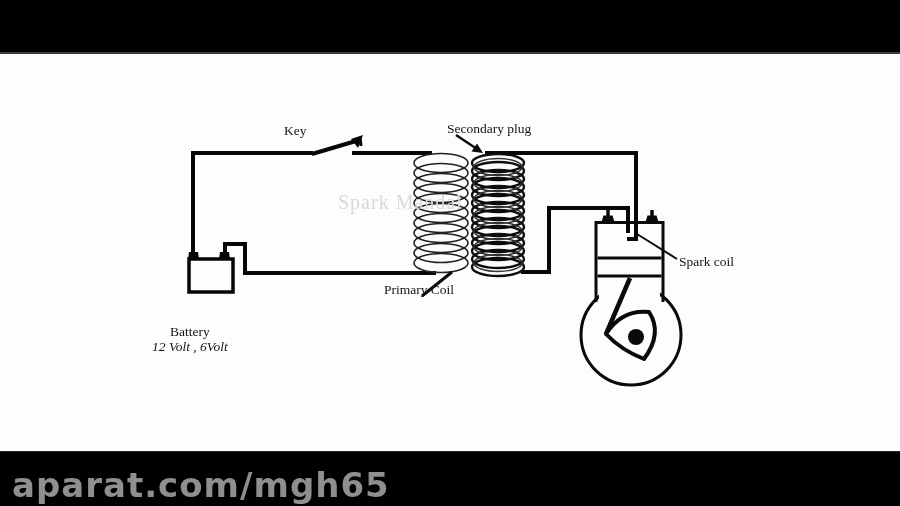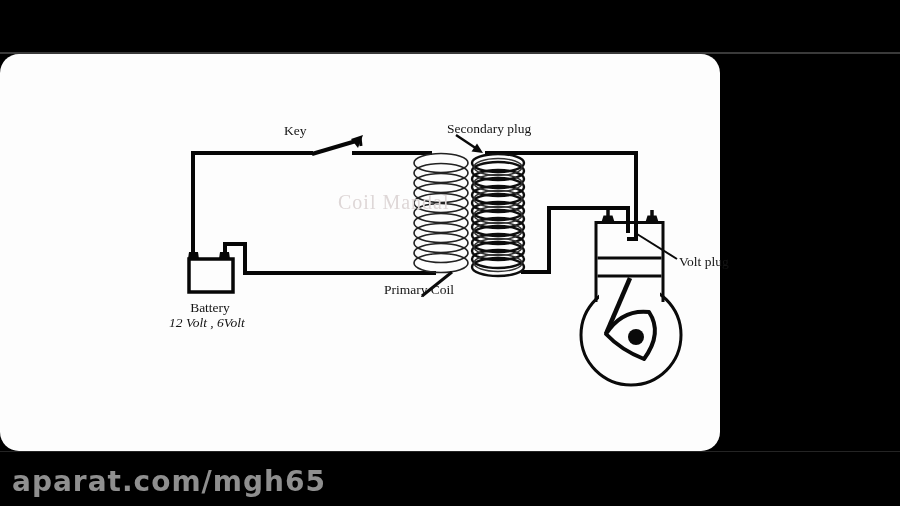--- a/index.html
+++ b/index.html
@@ -4,39 +4,38 @@
 <style>
   html,body{margin:0;padding:0;}
   body{
     width:900px;height:506px;position:relative;overflow:hidden;
     background:#000;font-family:"Liberation Serif", serif;
   }
   .bar{position:absolute;left:0;width:900px;background:#000;}
   .bar-top{top:0;height:52px;border-bottom:2px solid #3a3a3a;}
   .bar-bottom{top:451px;height:55px;border-top:1px solid #242424;}
   .canvas{
-    position:absolute;top:54px;left:0;width:720px;height:397px;
+    position:absolute;top:54px;left:0;width:900px;height:397px;
     background:#fdfdfd;
-    border-radius:19px;
   }
   .canvas svg{position:absolute;top:0;left:0;}
   .label{
     position:absolute;color:#141414;font-size:13.5px;line-height:1.15;
     font-family:"Liberation Serif", serif;white-space:nowrap;
   }
-  .label-center{text-align:center;}
+  .label-center{text-align:left;margin-top:24px;}
   .watermark-center{
     position:absolute;left:338px;top:137px;font-size:20px;
     color:#ded7d7;font-family:"Liberation Serif", serif;
     letter-spacing:1px;white-space:nowrap;
   }
   .bottom-watermark{
     position:absolute;left:12px;top:465px;
     font-family:"DejaVu Sans", sans-serif;font-weight:700;
-    font-size:28px;color:#8f8f8f;letter-spacing:1px;white-space:nowrap;
+    font-size:34px;color:#8f8f8f;letter-spacing:1px;white-space:nowrap;
   }
 </style>
 </head>
 <body>
 
 <div class="bar bar-top"></div>
 
 <div class="canvas">
 
   <svg width="900" height="397" viewBox="0 53 900 397">
@@ -122,18 +121,18 @@
       <line x1="422" y1="295" x2="452" y2="271" stroke-width="3"></line>
       <line x1="637" y1="233" x2="677" y2="258" stroke-width="2"></line>
     </g>
   </svg>
 
   <div class="label" style="left:284px;top:69px;">Key</div>
   <div class="label" style="left:447px;top:67px;">Secondary plug</div>
   <div class="label" style="left:384px;top:228px;text-align:right;">Primary Coil</div>
   <div class="label label-center" style="left:170px;top:246px;width:80px;">Battery</div>
   <div class="label label-center" style="left:152px;top:261px;width:110px;font-style:italic;">12 Volt , 6Volt</div>
-  <div class="label" style="left:679px;top:200px;">Volt plug</div>
-  <div class="watermark-center">Coil Mandal</div>
+  <div class="label" style="left:679px;top:200px;">Spark coil</div>
+  <div class="watermark-center">Spark Mandal</div>
 </div>
 
 <div class="bar bar-bottom"></div>
 <div class="bottom-watermark">aparat.com/mgh65</div>
 
 </body></html>

